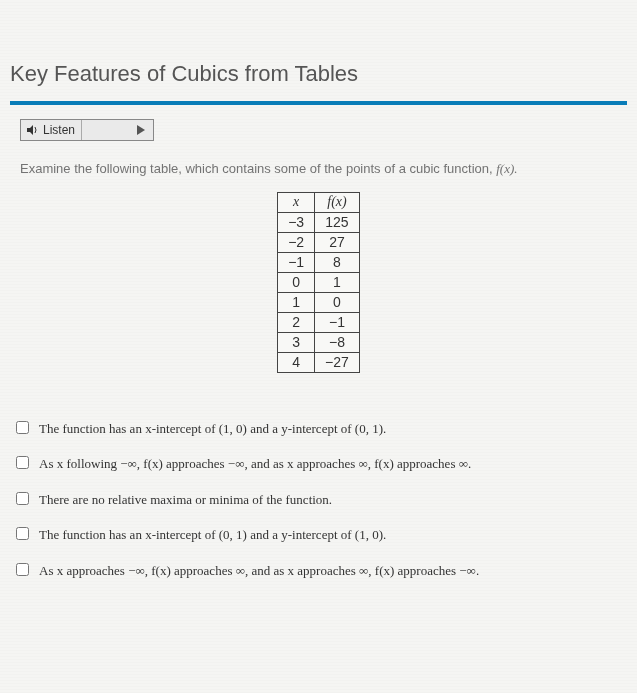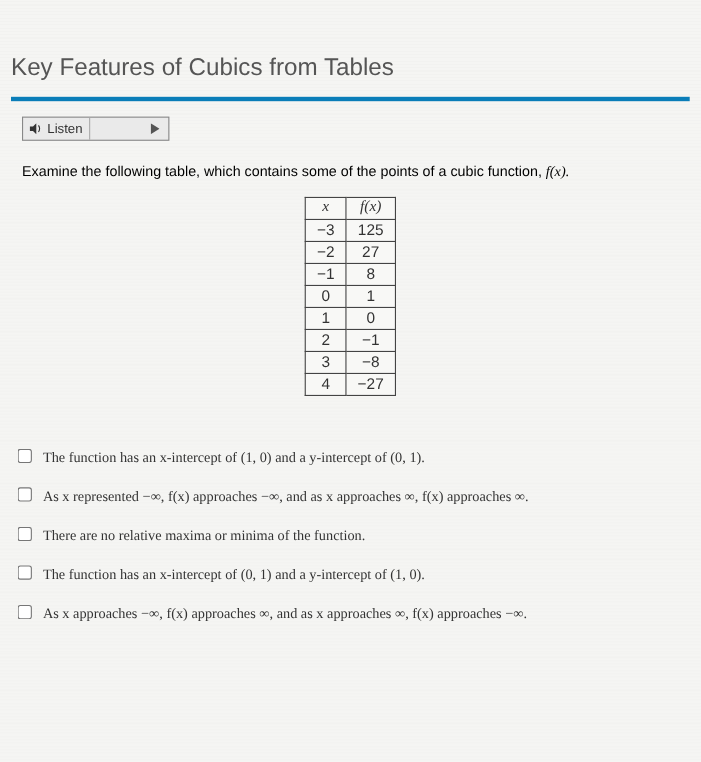--- a/index.html
+++ b/index.html
@@ -9,20 +9,21 @@
     width: 637px;
     padding: 0;
     color: #333;
     background-image: repeating-linear-gradient(0deg, rgba(0,0,0,0.01) 0, rgba(0,0,0,0.01) 1px, transparent 1px, transparent 3px);
   }
   .page-title {
     font-size: 22px;
     font-weight: 400;
     color: #555;
     padding: 48px 10px 14px 10px;
+    margin-top: 13px;
   }
   .hr-bar {
     height: 4px;
     background: #0a7db8;
     margin: 0 10px 14px 10px;
   }
   .listen-bar {
     margin: 0 0 10px 20px;
     display: inline-flex;
     align-items: center;
@@ -40,21 +41,21 @@
   }
   .listen-btn svg { margin-right: 4px; }
   .play-btn {
     display: inline-flex;
     align-items: center;
     padding: 3px 8px;
     cursor: pointer;
   }
   .prompt {
     font-size: 13px;
-    color: #000000;
+    color: #737373;
     padding: 8px 20px 6px 20px;
     line-height: 1.6;
   }
   .math-i { font-style: italic; font-family: "Times New Roman", serif; }
   .tbl-wrap { display: flex; justify-content: center; margin: 6px 0 10px 0; }
   table.data {
     border-collapse: collapse;
     font-size: 14px;
     background: #f8f8f6;
   }
@@ -157,21 +158,21 @@
 <div class="question-block">
 </div>
 
 <div class="options">
   <label class="opt">
     <input type="checkbox" style="">
     <span class="opt-label mtext">The function has an x-intercept of (1, 0) and a y-intercept of (0, 1).</span>
   </label>
   <label class="opt">
     <input type="checkbox" style="">
-    <span class="opt-label mtext">As x represented −∞, f(x) approaches −∞, and as x approaches ∞, f(x) approaches ∞.</span>
+    <span class="opt-label mtext">As x following −∞, f(x) approaches −∞, and as x approaches ∞, f(x) approaches ∞.</span>
   </label>
   <label class="opt">
     <input type="checkbox" style="">
     <span class="opt-label mtext">There are no relative maxima or minima of the function.</span>
   </label>
   <label class="opt">
     <input type="checkbox" style="">
     <span class="opt-label mtext">The function has an x-intercept of (0, 1) and a y-intercept of (1, 0).</span>
   </label>
   <label class="opt">

